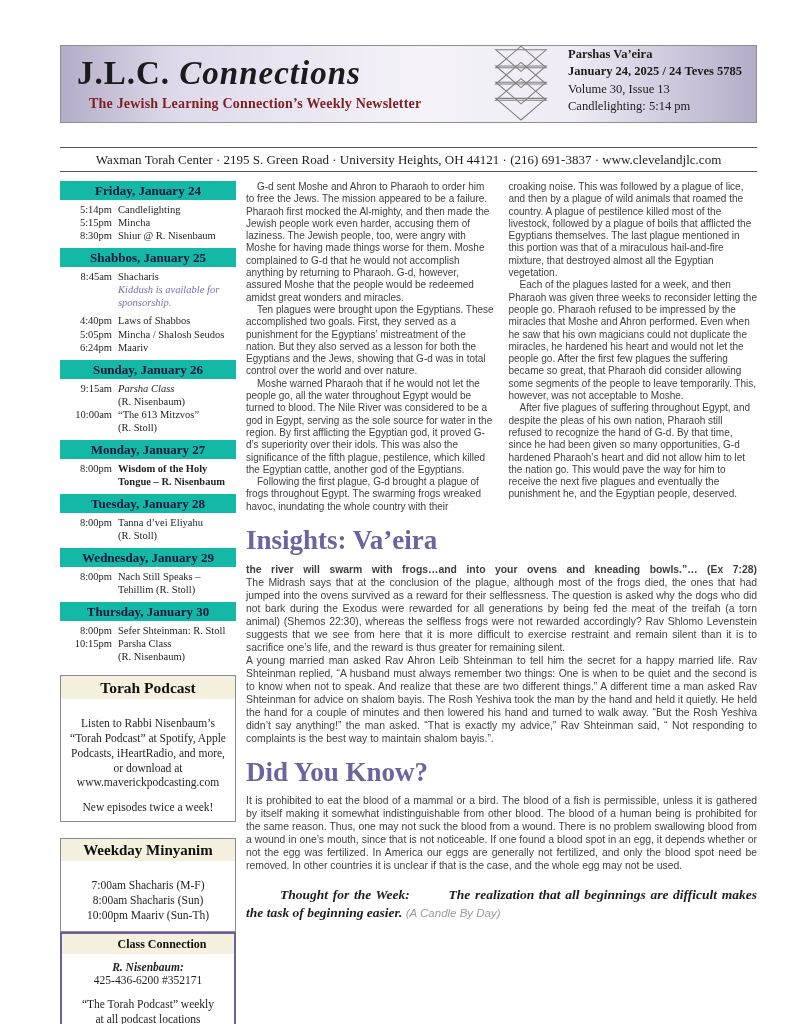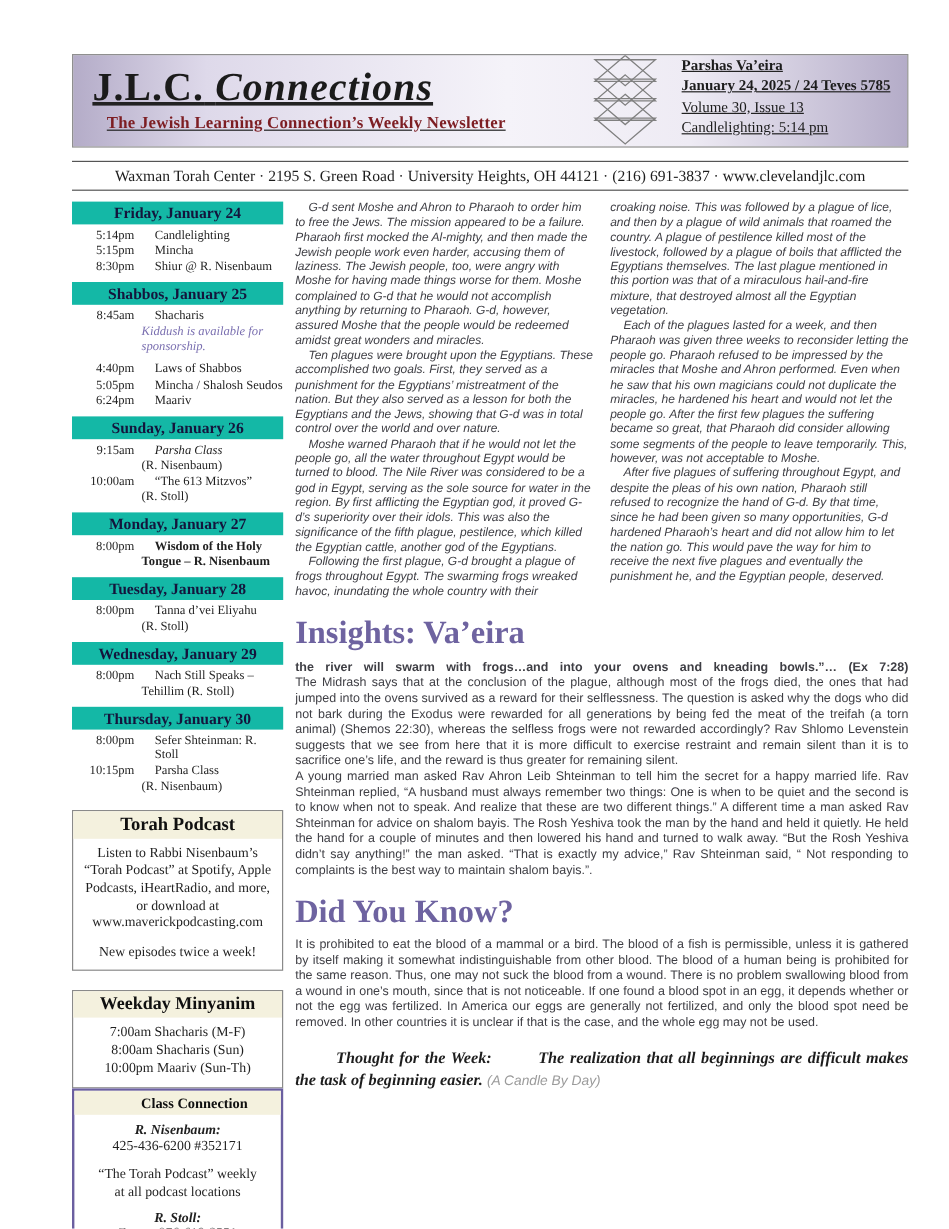--- a/index.html
+++ b/index.html
@@ -4,70 +4,70 @@
 <style>
   html,body{margin:0;padding:0;background:#ffffff;}
   .page{position:relative;width:791px;height:1024px;box-sizing:border-box;
         background:#fff;padding:45px 34px 0 60px;overflow:hidden;
         font-family:"Liberation Serif",serif;color:#222;}
 
   
   .masthead{display:flex;justify-content:space-between;align-items:center;
     border:1px solid #8f8f8f;height:78px;box-sizing:border-box;
     padding:6px 14px 6px 16px;
-    background:linear-gradient(90deg,#b4acc8 0%,#ded9ea 16%,#f5f3f9 52%,#eeebf4 74%,#b4acc8 100%);text-decoration:underline;}
+    background:linear-gradient(90deg,#b4acc8 0%,#ded9ea 16%,#f5f3f9 52%,#eeebf4 74%,#b4acc8 100%);}
   .mast-title{font-size:33px;font-weight:bold;color:#1b1b1b;letter-spacing:1px;line-height:1.05;}
   .mast-title .t-italic{font-style:italic;}
   .mast-subtitle{font-size:14px;font-weight:bold;color:#7d1e23;margin-top:5px;letter-spacing:.2px;margin-left:12px;}
   .mast-right{display:flex;gap:20px;}
   .logo{flex:none;}
   .issue-block{font-size:12.5px;line-height:1.38;color:#1c1c1c;white-space:nowrap;}
   .issue-block .b{font-weight:bold;}
 
   
-  .address-bar{margin-top:11px;border-top:1.5px solid #555;border-bottom:1.5px solid #555;
+  .address-bar{margin-top:24px;border-top:1.5px solid #555;border-bottom:1.5px solid #555;
     text-align:center;font-size:13px;padding:4px 0 3px;color:#1d1d1d;}
 
   
   .content{display:flex;gap:10px;margin-top:9px;}
   .sidebar{width:176px;flex:none;font-size:10.5px;color:#1f1f1f;}
   .main{flex:1;min-width:0;font-family:"Liberation Sans",sans-serif;color:#3e3e44;}
 
   
   .day{margin-bottom:6px;}
   .day-header{background:#14b8a6;text-align:center;font-weight:bold;font-size:13px;
     color:#14143c;padding:2px 0 1px;margin-bottom:4px;}
-  .row{display:flex;gap:17px;line-height:1.15;margin-bottom:1px;font-family:Liberation Serif, serif;}
+  .row{display:flex;gap:6px;line-height:1.15;margin-bottom:1px;font-family:Liberation Serif, serif;}
   .time{width:52px;text-align:right;flex:none;}
   .evt{flex:1;}
   .cont{padding-left:58px;line-height:1.15;margin-bottom:1px;}
   .note{color:#7a6fb0;font-style:italic;margin-bottom:6px;line-height:1.2;}
   .italic{font-style:italic;}
   .bold{font-weight:bold;}
 
   
   .box{border:1px solid #8a8a8a;text-align:center;margin-top:12px;padding-bottom:8px;background:#fff;}
   .box-title{background:#f4f1de;font-weight:bold;font-size:15.5px;color:#101010;
-    padding:3px 0 2px;margin-bottom:5px;}
+    padding:3px 0 2px;margin-bottom:17px;}
   .box-body{font-size:11.5px;line-height:1.28;padding:0 8px;}
   .box-footer{font-size:11.5px;margin-top:11px;}
   .minyanim{margin-top:16px;}
   .minyanim .box-title{font-size:15px;}
   .min-line{font-size:11.5px;line-height:1.3;}
   .class-box{border:2px solid #6b5fa0;margin-top:0;padding-bottom:10px;}
   .class-box .box-title{font-size:12px;margin-bottom:7px;padding-left:28px;}
   .cc-label{font-weight:bold;font-style:italic;font-size:11.5px;margin-top:7px;}
   .cc-line{font-size:11.5px;line-height:1.3;}
   .cc-note{font-size:11.5px;line-height:1.3;margin-top:9px;}
 
   
   h1.section{font-family:"Liberation Serif",serif;color:#6e63a0;font-size:27px;
     font-weight:bold;margin:0 0 7px;line-height:1.1;}
   h1.mt{margin-top:13px;}
-  .twocol{display:flex;gap:14px;font-style:italic;}
+  .twocol{display:flex;gap:14px;}
   .col{flex:1;min-width:0;font-size:10px;line-height:12.3px;text-align:left;}
   .col p{margin:0;}
   .col p.ind{text-indent:11px;}
   .insights-lead{font-weight:bold;text-align:justify;text-align-last:justify;
     margin:2px 0 0;font-size:10.4px;line-height:13px;}
   .jp{text-align:justify;margin:0;font-size:10.4px;line-height:13px;}
   .thought{margin:14px 0 0;font-family:"Liberation Serif",serif;font-size:13.5px;
     line-height:1.3;text-align:justify;color:#1d1d1d;}
   .thought .tl,.thought .tt{font-weight:bold;font-style:italic;margin-left:34px;}
   .thought .ts{color:#9b9b9b;font-style:italic;font-family:"Liberation Sans",sans-serif;font-size:11.5px;}

